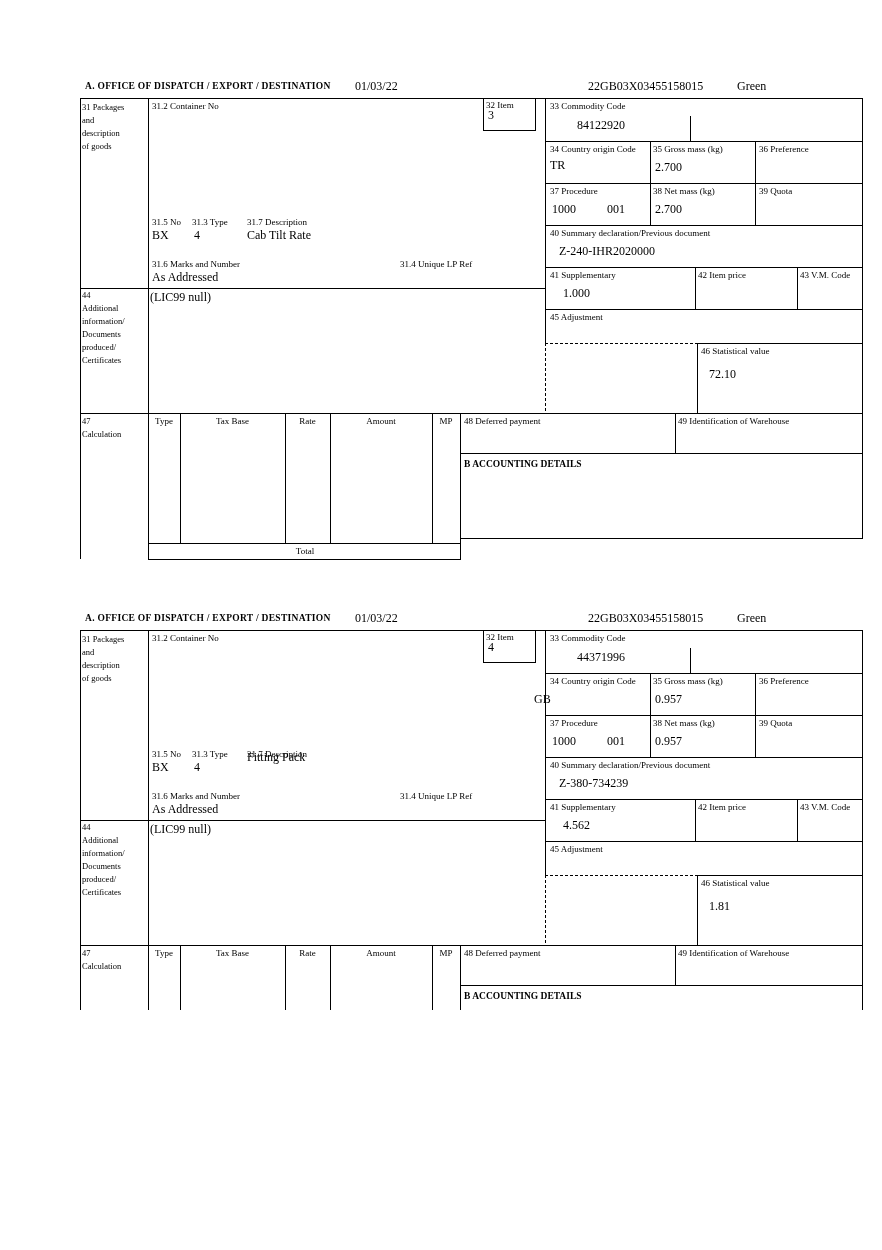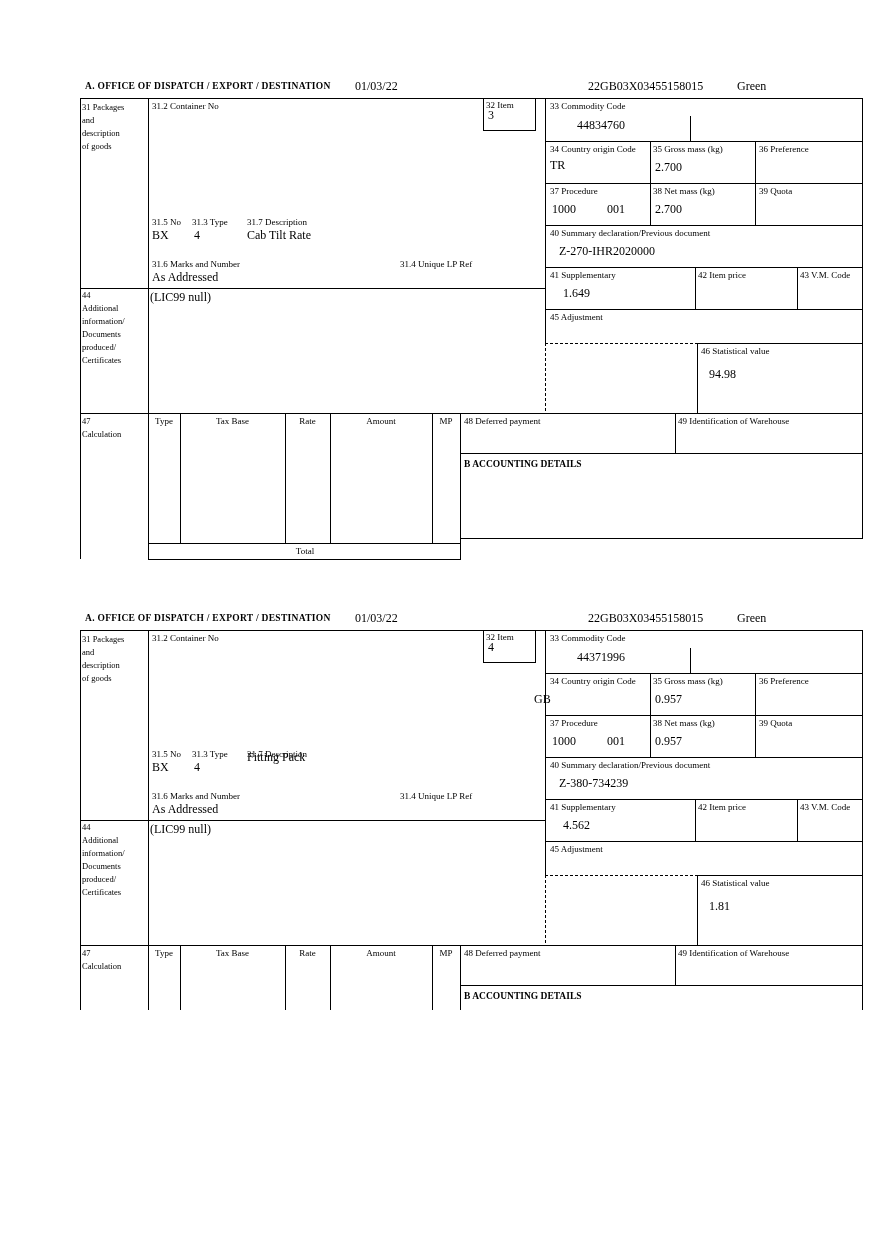--- a/index.html
+++ b/index.html
@@ -31,57 +31,57 @@
     <div class="t v" style="left:657px;top:1px">Green</div>
 
     <div class="t ml" style="left:2px;top:23px">31 Packages
 and
 description
 of goods</div>
     <div class="t l" style="left:72px;top:23px">31.2 Container No</div>
     <div class="t l" style="left:406px;top:22px">32 Item</div>
     <div class="t v" style="left:408px;top:30px">3</div>
     <div class="t l" style="left:470px;top:23px">33 Commodity Code</div>
-    <div class="t v" style="left:497px;top:40px">44834760</div>
+    <div class="t v" style="left:497px;top:40px">84122920</div>
     <div class="t l" style="left:470px;top:66px">34 Country origin Code</div>
     <div class="t v" style="left:470px;top:80px">TR</div>
     <div class="t l" style="left:573px;top:66px">35 Gross mass (kg)</div>
     <div class="t v" style="left:575px;top:82px">2.700</div>
     <div class="t l" style="left:679px;top:66px">36 Preference</div>
     <div class="t l" style="left:470px;top:108px">37 Procedure</div>
     <div class="t v" style="left:472px;top:124px">1000</div>
     <div class="t v" style="left:527px;top:124px">001</div>
     <div class="t l" style="left:573px;top:108px">38 Net mass (kg)</div>
     <div class="t v" style="left:575px;top:124px">2.700</div>
     <div class="t l" style="left:679px;top:108px">39 Quota</div>
     <div class="t l" style="left:72px;top:139px">31.5 No</div>
     <div class="t l" style="left:112px;top:139px">31.3 Type</div>
     <div class="t l" style="left:167px;top:139px">31.7 Description</div>
     <div class="t v" style="left:72px;top:150px">BX</div>
     <div class="t v" style="left:114px;top:150px">4</div>
     <div class="t v" style="left:167px;top:150px">Cab Tilt Rate</div>
     <div class="t l" style="left:470px;top:150px">40 Summary declaration/Previous document</div>
-    <div class="t v" style="left:479px;top:166px">Z-270-IHR2020000</div>
+    <div class="t v" style="left:479px;top:166px">Z-240-IHR2020000</div>
     <div class="t l" style="left:72px;top:181px">31.6 Marks and Number</div>
     <div class="t l" style="left:320px;top:181px">31.4 Unique LP Ref</div>
     <div class="t v" style="left:72px;top:192px">As Addressed</div>
     <div class="t l" style="left:470px;top:192px">41 Supplementary</div>
-    <div class="t v" style="left:483px;top:208px">1.649</div>
+    <div class="t v" style="left:483px;top:208px">1.000</div>
     <div class="t l" style="left:618px;top:192px">42 Item price</div>
     <div class="t l" style="left:720px;top:192px">43 V.M. Code</div>
     <div class="t ml" style="left:2px;top:211px">44
 Additional
 information/
 Documents
 produced/
 Certificates</div>
     <div class="t v" style="left:70px;top:212px">(LIC99 null)</div>
     <div class="t l" style="left:470px;top:234px">45 Adjustment</div>
     <div class="t l" style="left:621px;top:268px">46 Statistical value</div>
-    <div class="t v" style="left:629px;top:289px">94.98</div>
+    <div class="t v" style="left:629px;top:289px">72.10</div>
     <div class="t ml" style="left:2px;top:337px">47
 Calculation</div>
     <div class="t l c" style="left:68px;top:338px;width:32px">Type</div>
     <div class="t l c" style="left:100px;top:338px;width:105px">Tax Base</div>
     <div class="t l c" style="left:205px;top:338px;width:45px">Rate</div>
     <div class="t l c" style="left:250px;top:338px;width:102px">Amount</div>
     <div class="t l c" style="left:352px;top:338px;width:28px">MP</div>
     <div class="t l" style="left:384px;top:338px">48 Deferred payment</div>
     <div class="t l" style="left:598px;top:338px">49 Identification of Warehouse</div>
     <div class="t hd" style="left:384px;top:381px;letter-spacing:0">B ACCOUNTING DETAILS</div>

